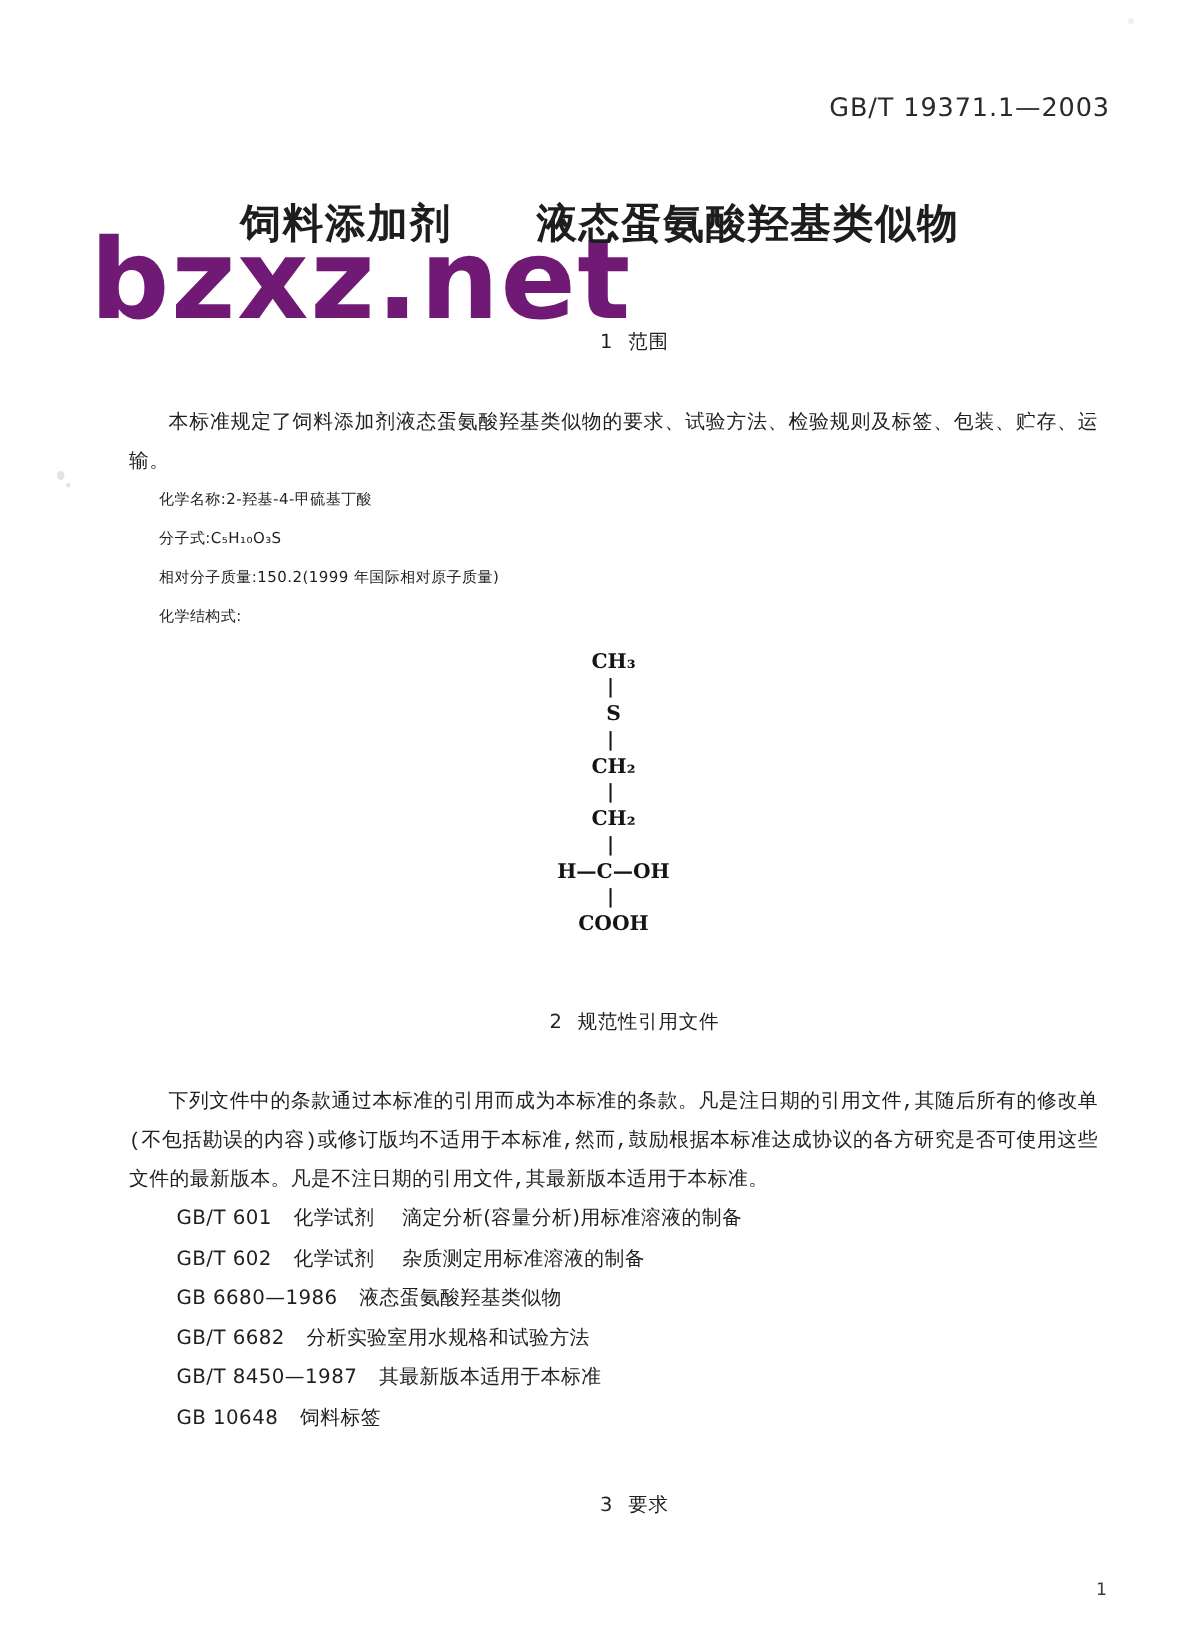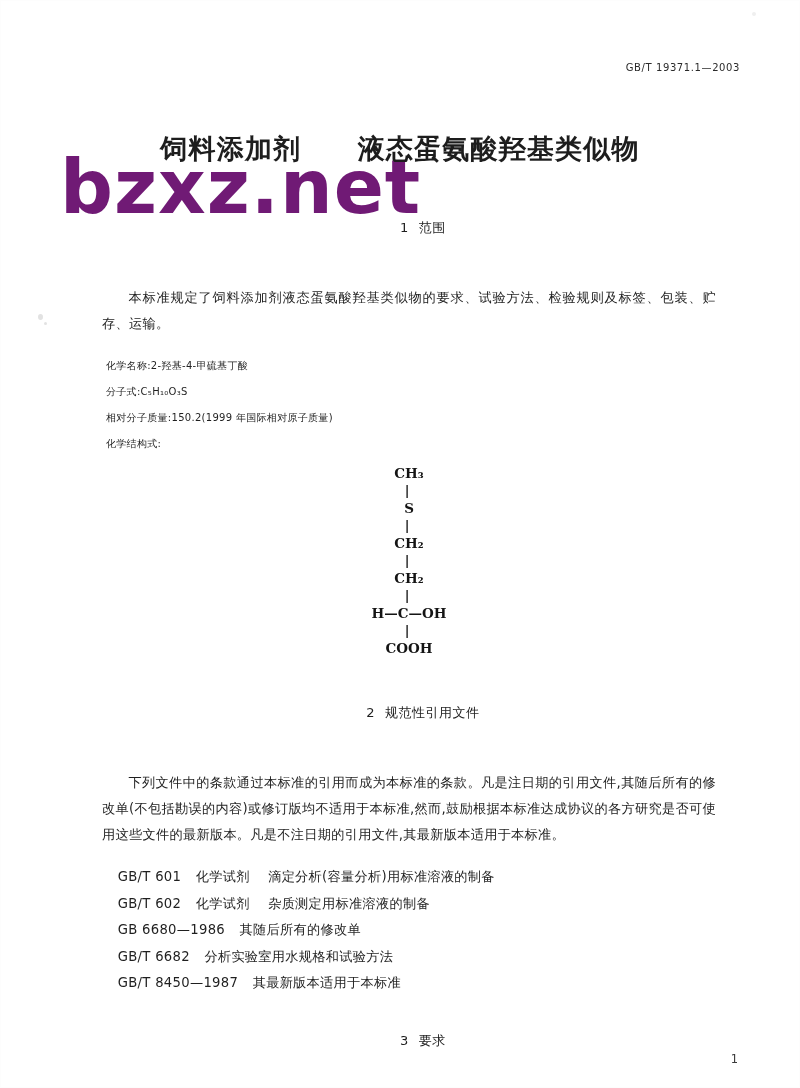--- a/index.html
+++ b/index.html
@@ -46,21 +46,21 @@
     line-height: 1;
     user-select: none;
     white-space: nowrap;
   }
   
   #header-code {
     position: absolute;
     right: 60px;
     top: 62px;
     font-family: "DejaVu Sans", "Liberation Sans", sans-serif;
-    font-size: 10px;
+    font-size: 17px;
     letter-spacing: .6px;
     color: #2a2a2a;
     white-space: nowrap;
   }
   
   #doc-title {
     position: absolute;
     left: 0;
     top: 131px;
     width: 800px;
@@ -87,22 +87,23 @@
     margin: 0 0 4px 0;
     white-space: pre;
     text-align: center;
   }
   .sec-head .num { margin-right: 10px; }
   .para {
     font-size: 13.2px;
     line-height: 26px;
     letter-spacing: .3px;
     text-indent: 2em;
-    margin: 16px;
+    margin: 0;
     text-align: justify;
+    font-family: Liberation Mono, monospace;
   }
   .line {
     font-size: 10px;
     line-height: 26px;
     letter-spacing: .3px;
     margin: 0;
     padding-left: 2em;
     white-space: pre;
   }
   .ref-line {
@@ -201,26 +202,27 @@
       <span class="num">2</span><span>规范性引用文件</span>
     </div>
     <div class="gap-sm"></div>
 
     <p class="para">下列文件中的条款通过本标准的引用而成为本标准的条款。凡是注日期的引用文件,其随后所有的修改单(不包括勘误的内容)或修订版均不适用于本标准,然而,鼓励根据本标准达成协议的各方研究是否可使用这些文件的最新版本。凡是不注日期的引用文件,其最新版本适用于本标准。</p>
 
     <p class="ref-line"><span class="code">GB/T 601</span><span>化学试剂</span><span class="gap"></span><span>滴定分析(容量分析)用标准溶液的制备</span></p>
 
     <p class="ref-line"><span class="code">GB/T 602</span><span>化学试剂</span><span class="gap"></span><span>杂质测定用标准溶液的制备</span></p>
 
-    <p class="ref-line"><span class="code">GB 6680—1986</span><span>其随后所有的修改单</span></p>
+    <p class="ref-line"><span class="code">GB 6680—1986</span><span>液态蛋氨酸羟基类似物</span></p>
 
     <p class="ref-line"><span class="code">GB/T 6682</span><span>分析实验室用水规格和试验方法</span></p>
 
     <p class="ref-line"><span class="code">GB/T 8450—1987</span><span>其最新版本适用于本标准</span></p>
 
+    <p class="ref-line"><span class="code">GB 10648</span><span>饲料标签</span></p>
 
 
     <div class="gap-md"></div>
 
     <div class="sec-head">
       <span class="num">3</span><span>要求</span>
     </div>
     <div class="gap-sm"></div>
 
   </div>

